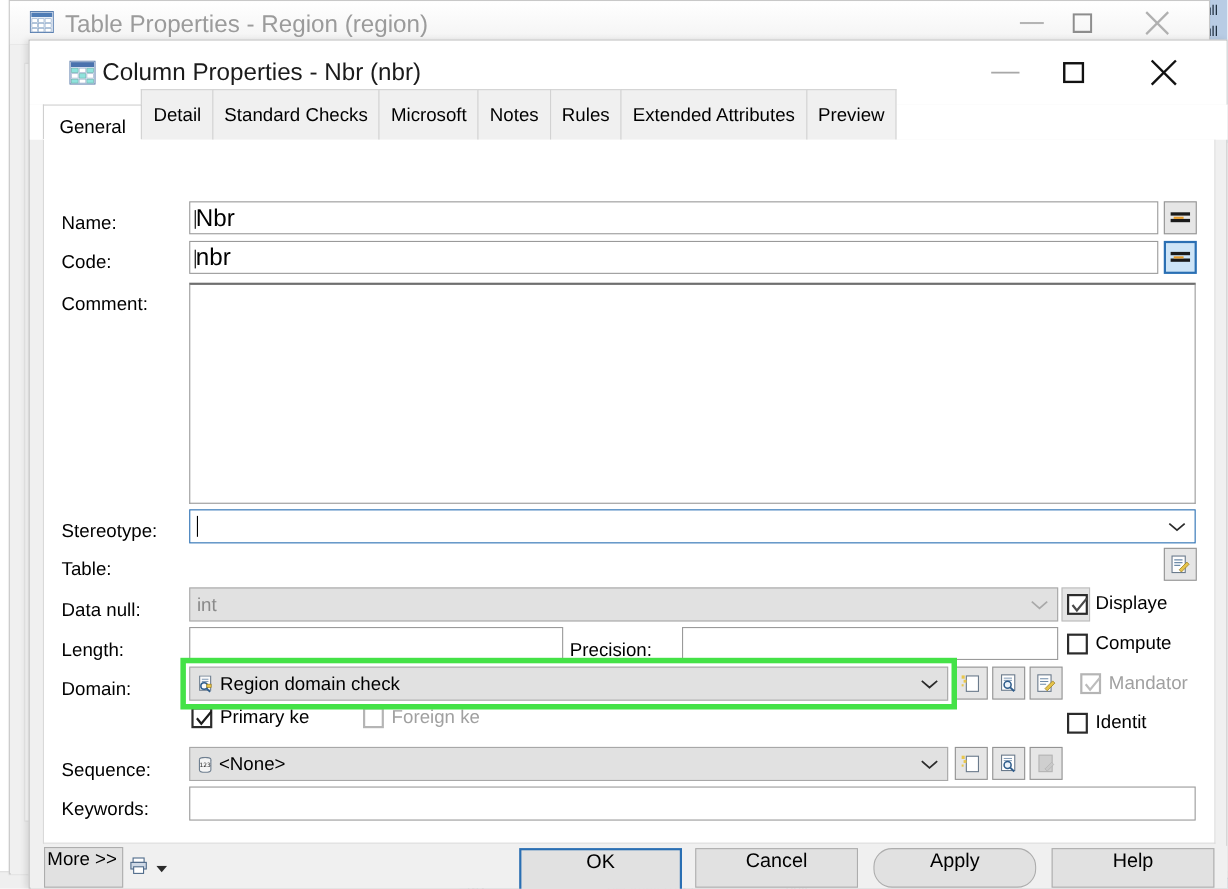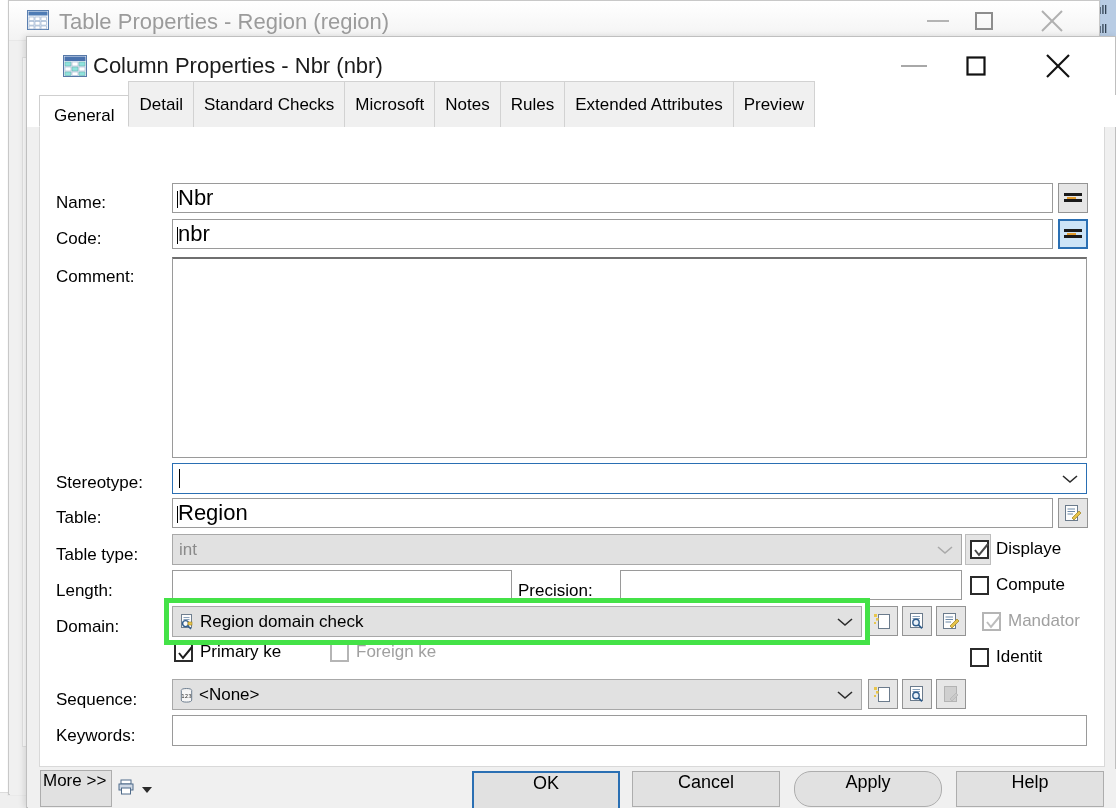--- a/index.html
+++ b/index.html
@@ -467,36 +467,33 @@
       <div class="combo focus" style="left:132px; top:336px; width:915px; height:31px;">
         <span class="caret" style="height:19px; vertical-align:-4px;"></span><span></span>
         <span class="chev">
           <svg width="16" height="10">
               <polyline points="1,2 8,8 15,2" fill="none" stroke="#2b2b2b" stroke-width="1.6"></polyline>
             </svg>
         </span>
       </div>
 
       <div class="row-label" style="left:16px; top:381px;">Table:</div>
-      <div class="field" style="left:132px; top:371px; width:881px; height:30px;">
-        <span class="caret"></span><span>Region</span>
-      </div>
       <div class="toolbtn" style="left:1018px; top:371px;">
         <svg width="18" height="18" viewBox="0 0 18 18">
           <rect x="1.5" y="1.5" width="12" height="15" fill="#fdfdfd" stroke="#6b7b8c"></rect>
           <g stroke="#6d8aa8" stroke-width="1">
             <line x1="3.5" y1="5" x2="11" y2="5"></line>
               <line x1="3.5" y1="7.5" x2="11" y2="7.5"></line>
               <line x1="3.5" y1="10" x2="9" y2="10"></line>
           </g>
           <polygon points="10,16 17,9 15,7 8,14" fill="#e6c34a" stroke="#9c7f1e" stroke-width="0.7"></polygon>
         </svg>
       </div>
 
-      <div class="row-label" style="left:16px; top:418px;">Table type:</div>
+      <div class="row-label" style="left:16px; top:418px;">Data null:</div>
       <div class="combo gray" style="left:132px; top:407px; width:790px; height:31px;">
         <span style="color:#8a8a8a;">int</span>
         <span class="chev dim">
           <svg width="16" height="10">
               <polyline points="1,2 8,8 15,2" fill="none" stroke="#a9a9a9" stroke-width="1.6"></polyline>
             </svg>
         </span>
       </div>
       <div class="toolbtn" style="left:925px; top:407px; width:26px; height:31px; background:#e4e4e4; border:1px solid #bdbdbd;">
         <span style="font-size:15px; color:#8a8a8a; line-height:8px;">...</span>

